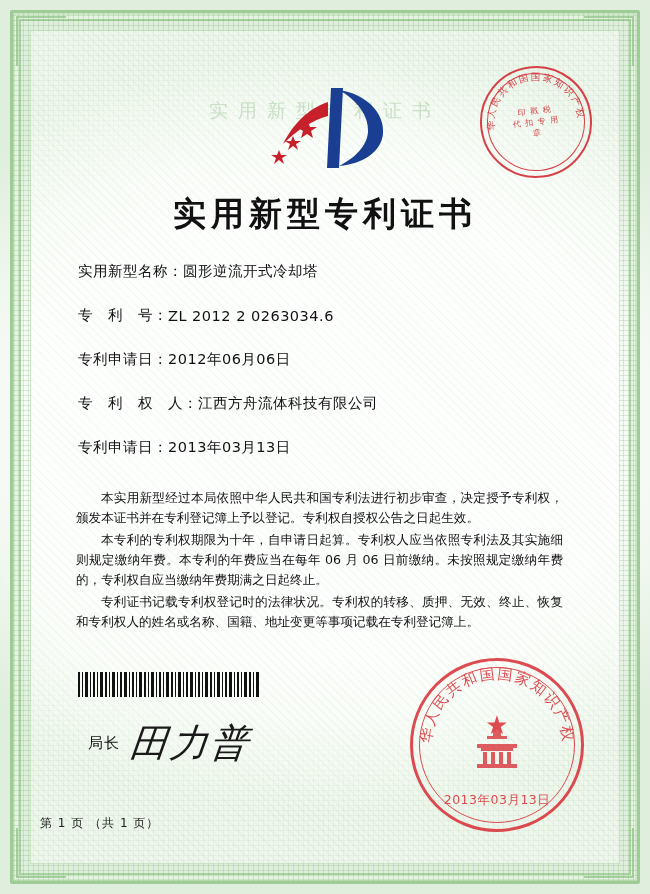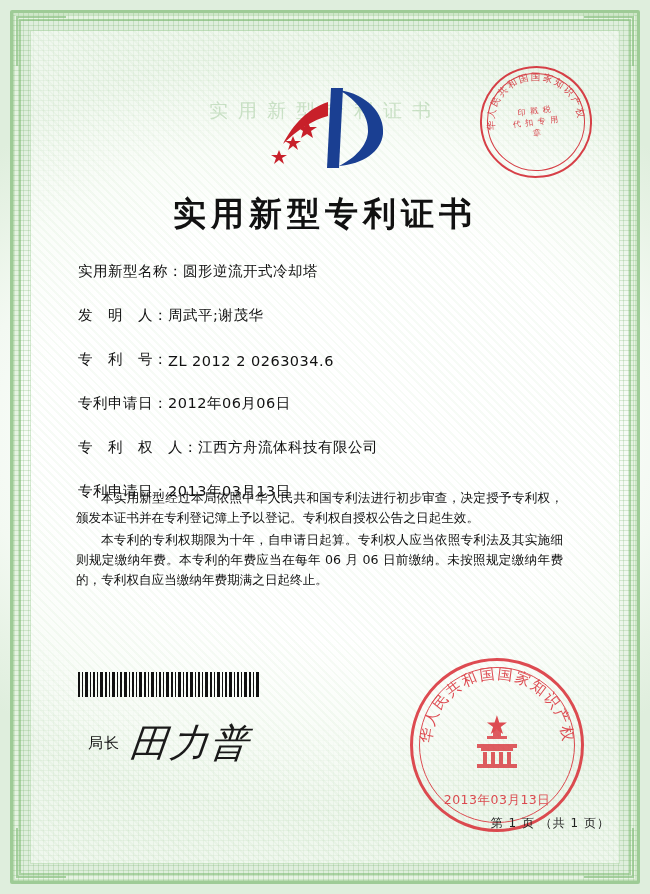--- a/index.html
+++ b/index.html
@@ -159,21 +159,21 @@
   }
 
   .fields {
     position: absolute;
     top: 222px;
     left: 38px;
     right: 30px;
   }
   .field-row {
     display: flex;
-    align-items: flex-end;
+    align-items: center;
     margin-bottom: 25px;
     font-size: 14.5px;
     color: #111111;
   }
   .field-label {
     white-space: pre;
     letter-spacing: 0.5px;
   }
   .field-value {
     letter-spacing: 0.5px;
@@ -273,21 +273,21 @@
     width: 56px;
     height: 44px;
     opacity: 0.9;
   }
 
   .footer {
     position: absolute;
     bottom: 22px;
     left: 0;
     right: 0;
-    text-align: right;
+    text-align: left;
     font-size: 12px;
     color: #222;
     letter-spacing: 1px;
     margin-top: 24px;
   }
 </style>
 </head>
 <body>
 
 <div class="page">
@@ -330,24 +330,20 @@
       <div class="seal-center">印 戳 税
 代 扣 专 用 章</div>
     </div>
 
     <div class="main-title">实用新型专利证书</div>
 
     <div class="fields">
       <div class="field-row">
         <span class="field-label">实用新型名称：</span>
         <span class="field-value">圆形逆流开式冷却塔</span>
-      </div>
-      <div class="field-row">
-        <span class="field-label">发　明　人：</span>
-        <span class="field-value">周武平;谢茂华</span>
       </div>
       <div class="field-row">
         <span class="field-label">专　利　号：</span>
         <span class="field-value">ZL 2012 2 0263034.6</span>
       </div>
       <div class="field-row">
         <span class="field-label">专利申请日：</span>
         <span class="field-value">2012年06月06日</span>
       </div>
       <div class="field-row">
@@ -356,20 +352,21 @@
       </div>
       <div class="field-row">
         <span class="field-label">专利申请日：</span>
         <span class="field-value">2013年03月13日</span>
       </div>
     </div>
 
     <div class="paragraphs">
       <p>本实用新型经过本局依照中华人民共和国专利法进行初步审查，决定授予专利权，颁发本证书并在专利登记簿上予以登记。专利权自授权公告之日起生效。</p>
       <p>本专利的专利权期限为十年，自申请日起算。专利权人应当依照专利法及其实施细则规定缴纳年费。本专利的年费应当在每年 06 月 06 日前缴纳。未按照规定缴纳年费的，专利权自应当缴纳年费期满之日起终止。</p>
+      <p>专利证书记载专利权登记时的法律状况。专利权的转移、质押、无效、终止、恢复和专利权人的姓名或名称、国籍、地址变更等事项记载在专利登记簿上。</p>
     </div>
 
     <svg class="barcode" viewBox="0 0 182 25" preserveAspectRatio="none">
       <g fill="#111">
         <rect x="0" y="0" width="2" height="25"></rect>
           <rect x="4" y="0" width="1" height="25"></rect>
         <rect x="7" y="0" width="3" height="25"></rect>
           <rect x="12" y="0" width="1" height="25"></rect>
         <rect x="15" y="0" width="2" height="25"></rect>
           <rect x="19" y="0" width="1" height="25"></rect>

